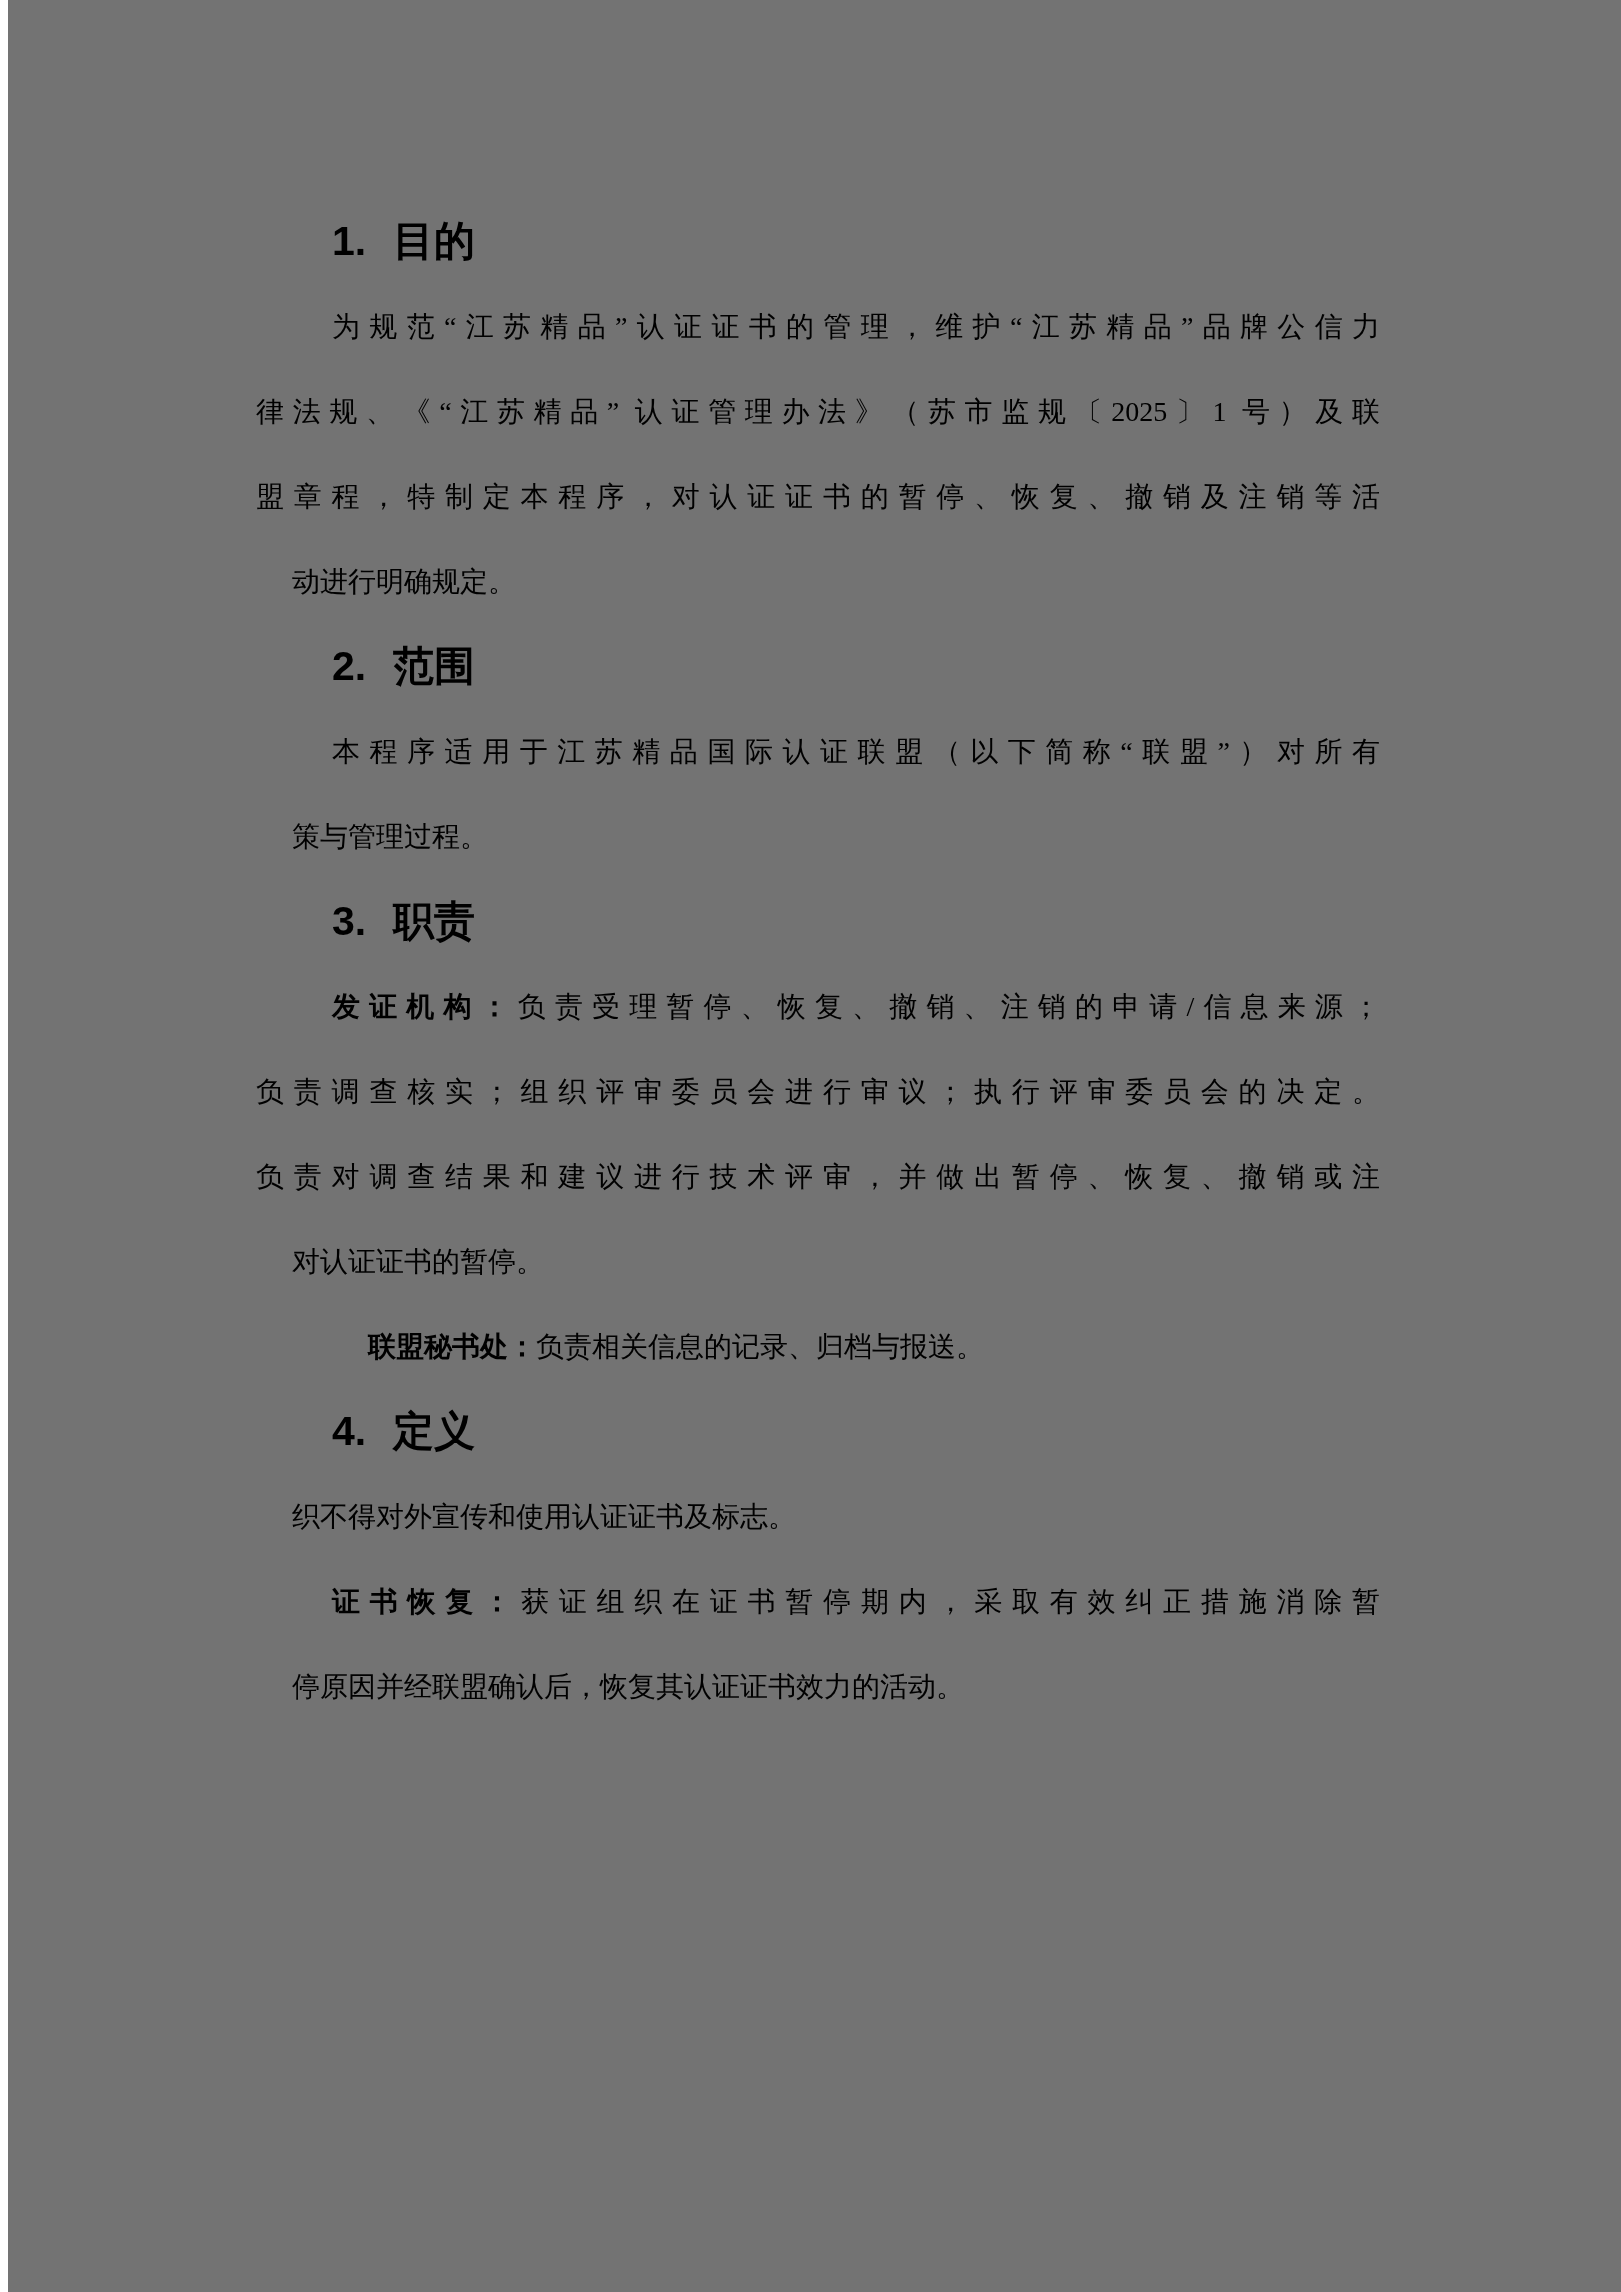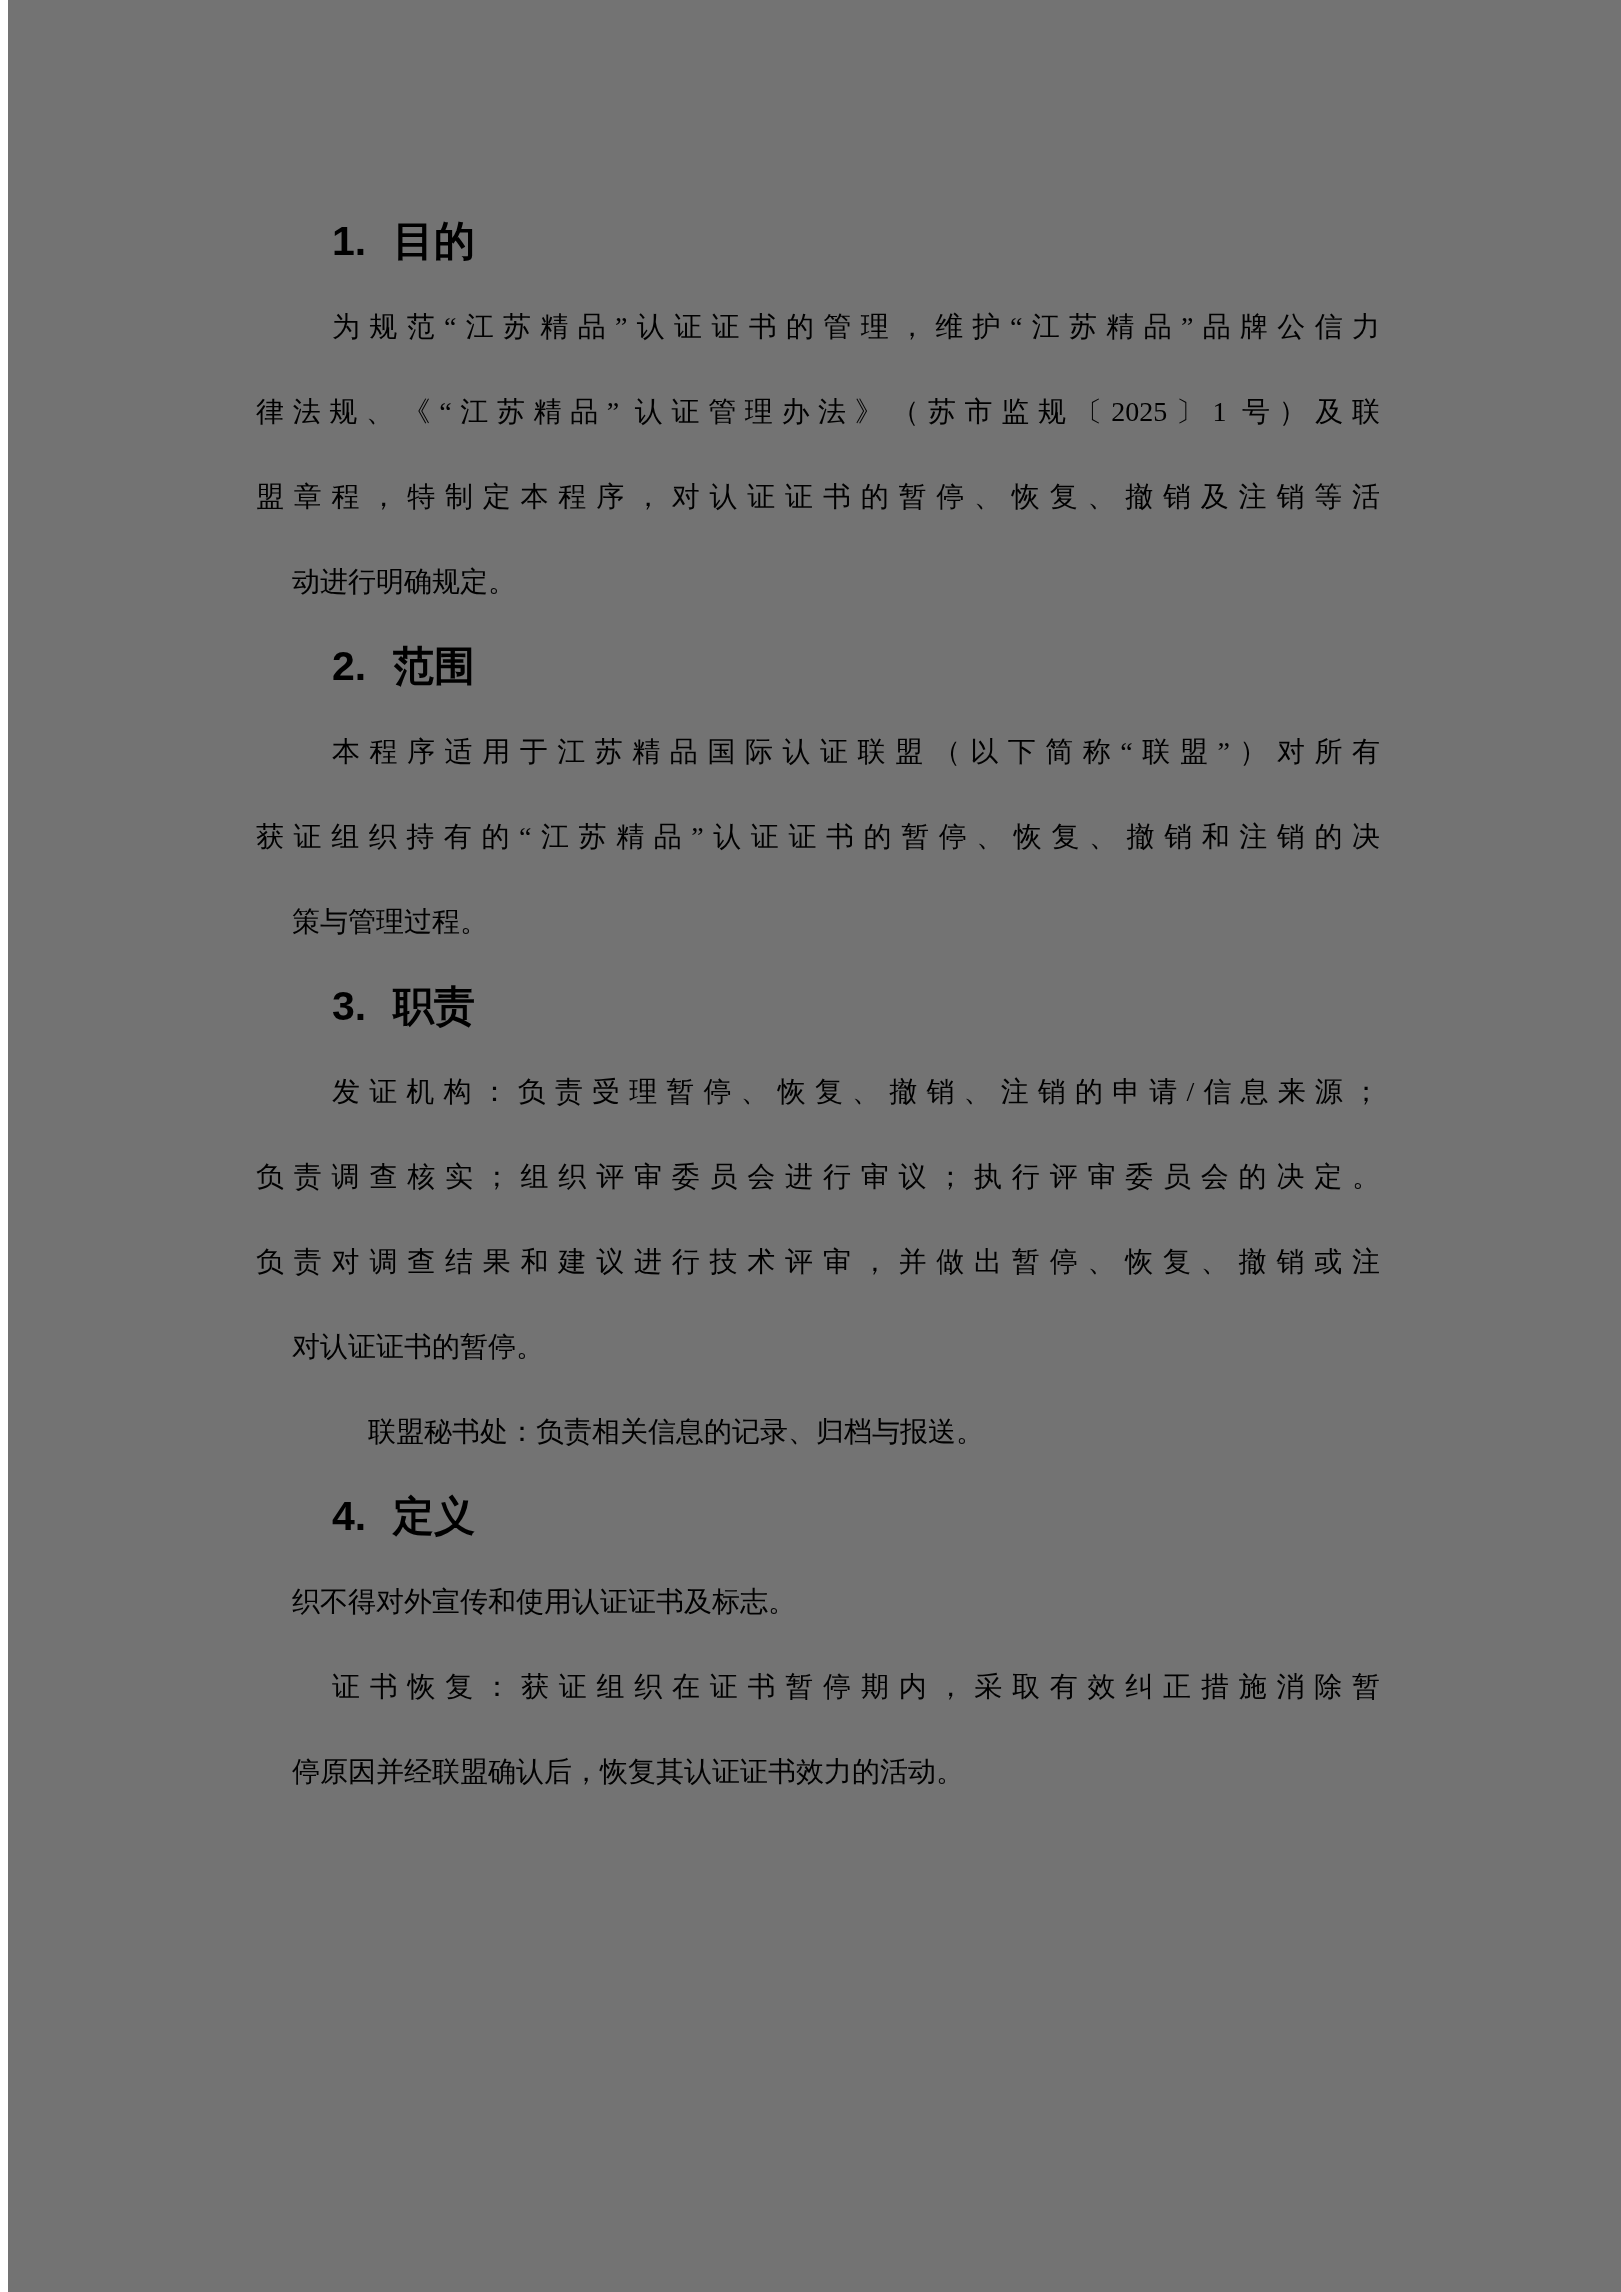--- a/index.html
+++ b/index.html
@@ -46,40 +46,39 @@
     font-weight: bold;
     font-size: 41px;
   }
   .heading .hnum {
     display: inline-block;
     width: 61px;
     text-indent: 0;
   }
   .lead {
     font-family: "Liberation Sans", "DejaVu Sans", sans-serif;
-    font-weight: normal;
+    font-weight: bold;
   }
 </style>
 </head>
 <body>
 
 <div class="page">
   <div class="textblock">
 
     <div class="line heading"><span class="hnum">1.</span><span class="htitle">目的</span></div>
 
     <div class="line indent">为规范“江苏精品”认证证书的管理，维护“江苏精品”品牌公信力</div>
     <div class="line">律法规、《“江苏精品” 认证管理办法》（苏市监规〔2025〕1 号）及联</div>
     <div class="line">盟章程，特制定本程序，对认证证书的暂停、恢复、撤销及注销等活</div>
     <div class="line end">动进行明确规定。</div>
 
     <div class="line heading"><span class="hnum">2.</span><span class="htitle">范围</span></div>
 
     <div class="line indent">本程序适用于江苏精品国际认证联盟（以下简称“联盟”）对所有</div>
-    <div class="line">获证组织持有的“江苏精品”认证证书的暂停、恢复、撤销和注销的决</div>
     <div class="line end">策与管理过程。</div>
 
     <div class="line heading"><span class="hnum">3.</span><span class="htitle">职责</span></div>
 
     <div class="line indent"><b class="lead">发证机构：</b><span>负责受理暂停、恢复、撤销、注销的申请/信息来源；</span></div>
     <div class="line">负责调查核实；组织评审委员会进行审议；执行评审委员会的决定。</div>
     <div class="line">负责对调查结果和建议进行技术评审，并做出暂停、恢复、撤销或注</div>
     <div class="line end">对认证证书的暂停。</div>
 
     <div class="line indent end"><b class="lead">联盟秘书处：</b><span>负责相关信息的记录、归档与报送。</span></div>

